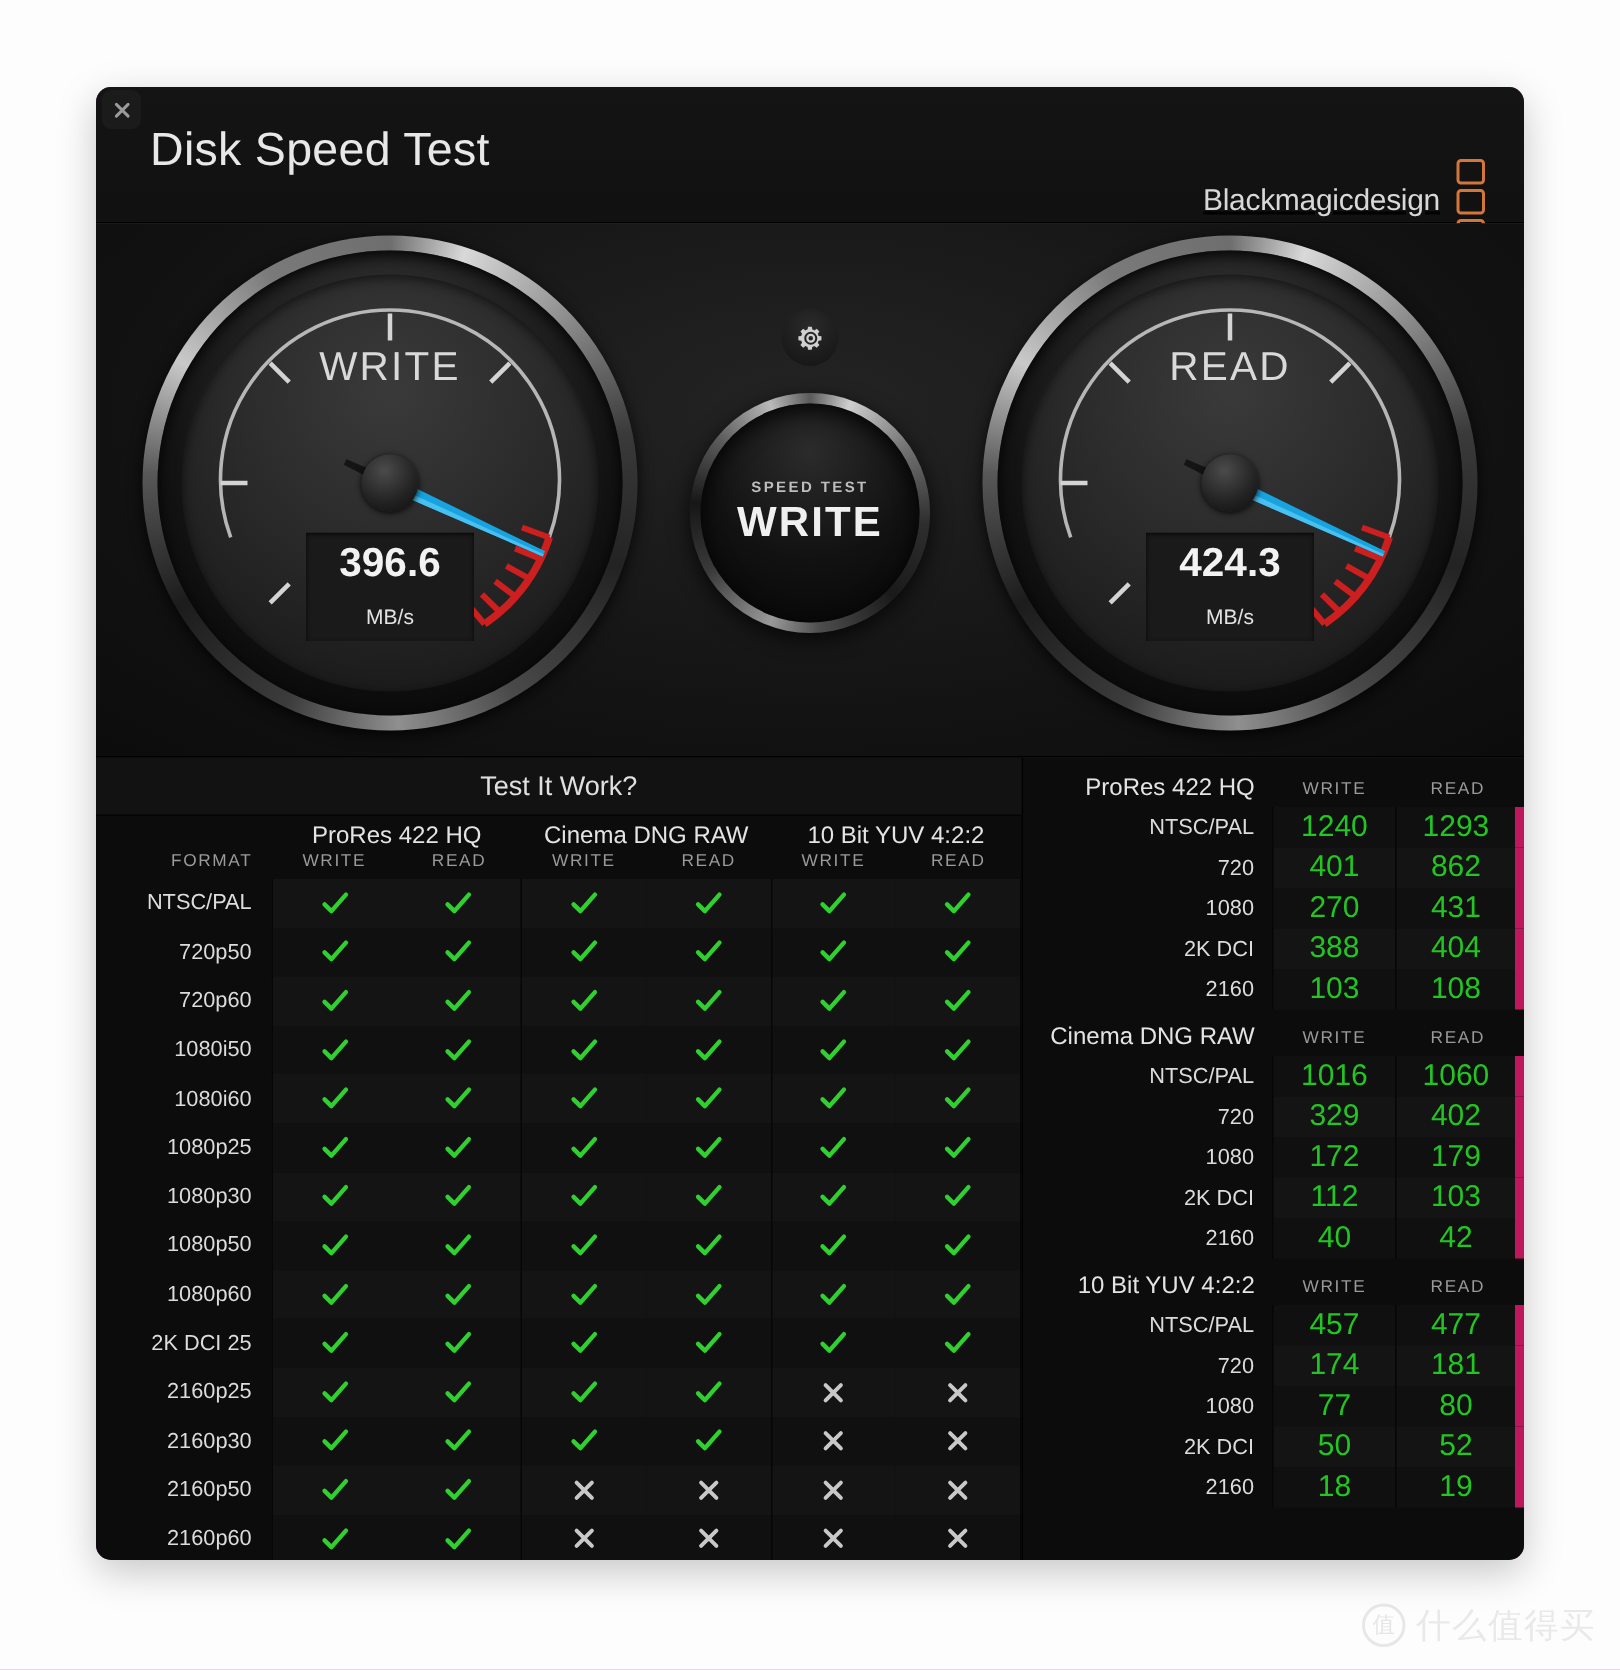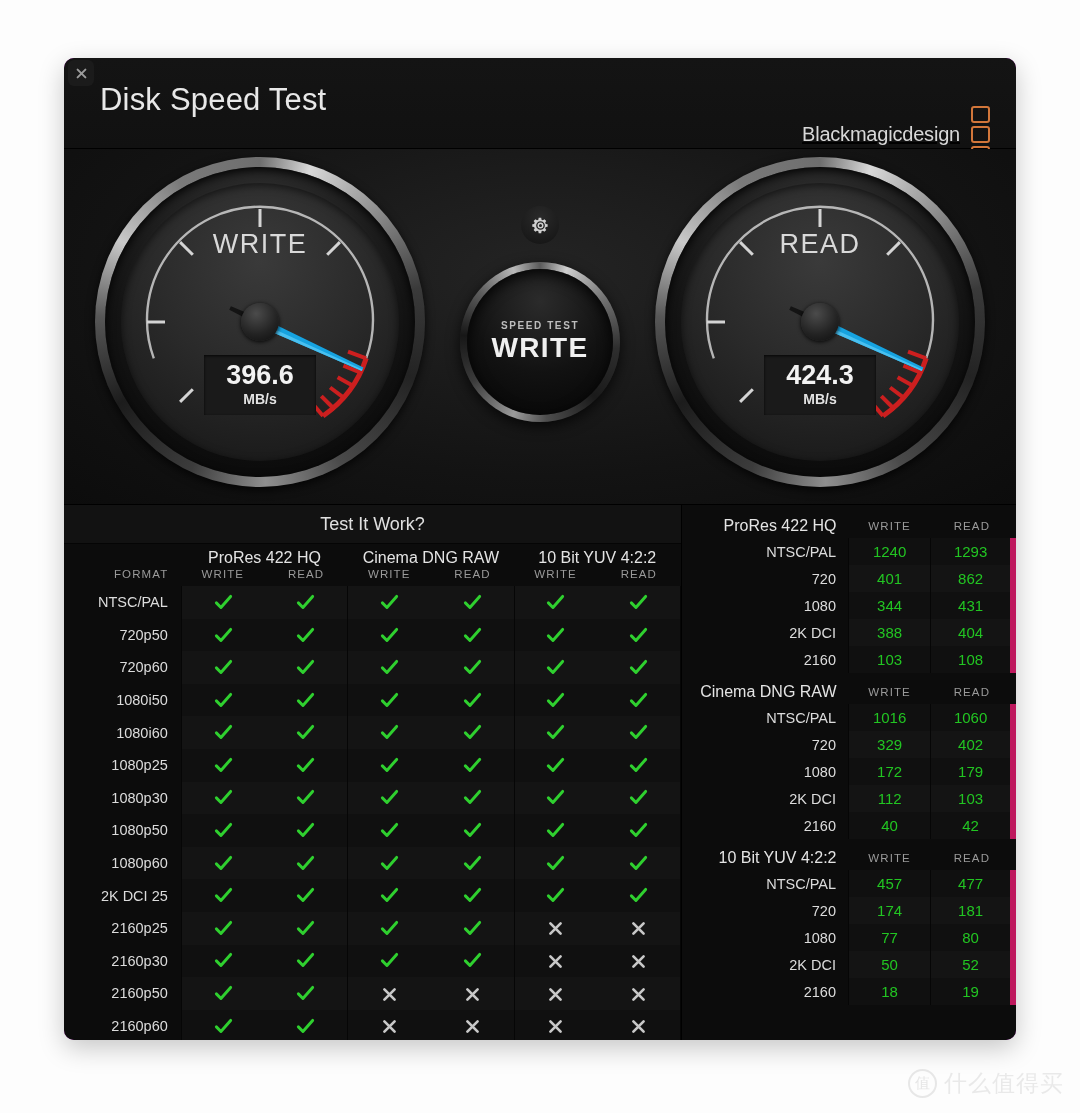--- a/index.html
+++ b/index.html
@@ -170,22 +170,22 @@
   }
   .readout .num {
     font-size: 27px;
     color: #f2f2f2;
     font-weight: bold;
     line-height: 1.05;
   }
   .readout .unit {
     font-size: 14px;
     color: #e2e2e2;
-    font-weight: bold;
-    margin-top: 2px;
+    font-weight: normal;
+    margin-top: 14px;
   }
   .hub {
     position: absolute;
     left: 50%;
     top: 50%;
     width: 38px;
     height: 38px;
     margin: -19px 0 0 -19px;
     border-radius: 50%;
     background: radial-gradient(circle at 40% 28%, #4b4b4b 0%, #232323 58%, #0d0d0d 100%);
@@ -336,21 +336,21 @@
     padding: 10px 0 3px;
   }
   .hf td.res {
     font-size: 14.5px;
     color: #dcdcdc;
     text-align: right;
     padding-right: 12px;
     height: 25px;
   }
   .hf td.val {
-    font-size: 15px;
+    font-size: 20px;
     color: #22c522;
     text-align: center;
     height: 25px;
   }
   .hf tr.dat:nth-child(odd)  td.val { background: #141414; }
   .hf tr.dat:nth-child(even) td.val { background: #101010; }
   .hf td.vsep { border-left: 1px solid #060606; }
   .hf td.vend { border-right: 6px solid #be185d; }
 
   
@@ -836,21 +836,21 @@
                 <td class="val vsep">1240</td>
                 <td class="val vsep vend">1293</td>
               </tr>
               <tr class="dat">
                 <td class="res">720</td>
                 <td class="val vsep">401</td>
                 <td class="val vsep vend">862</td>
               </tr>
               <tr class="dat">
                 <td class="res">1080</td>
-                <td class="val vsep">344</td>
+                <td class="val vsep">270</td>
                 <td class="val vsep vend">431</td>
               </tr>
               <tr class="dat">
                 <td class="res">2K DCI</td>
                 <td class="val vsep">388</td>
                 <td class="val vsep vend">404</td>
               </tr>
               <tr class="dat">
                 <td class="res">2160</td>
                 <td class="val vsep">103</td>

